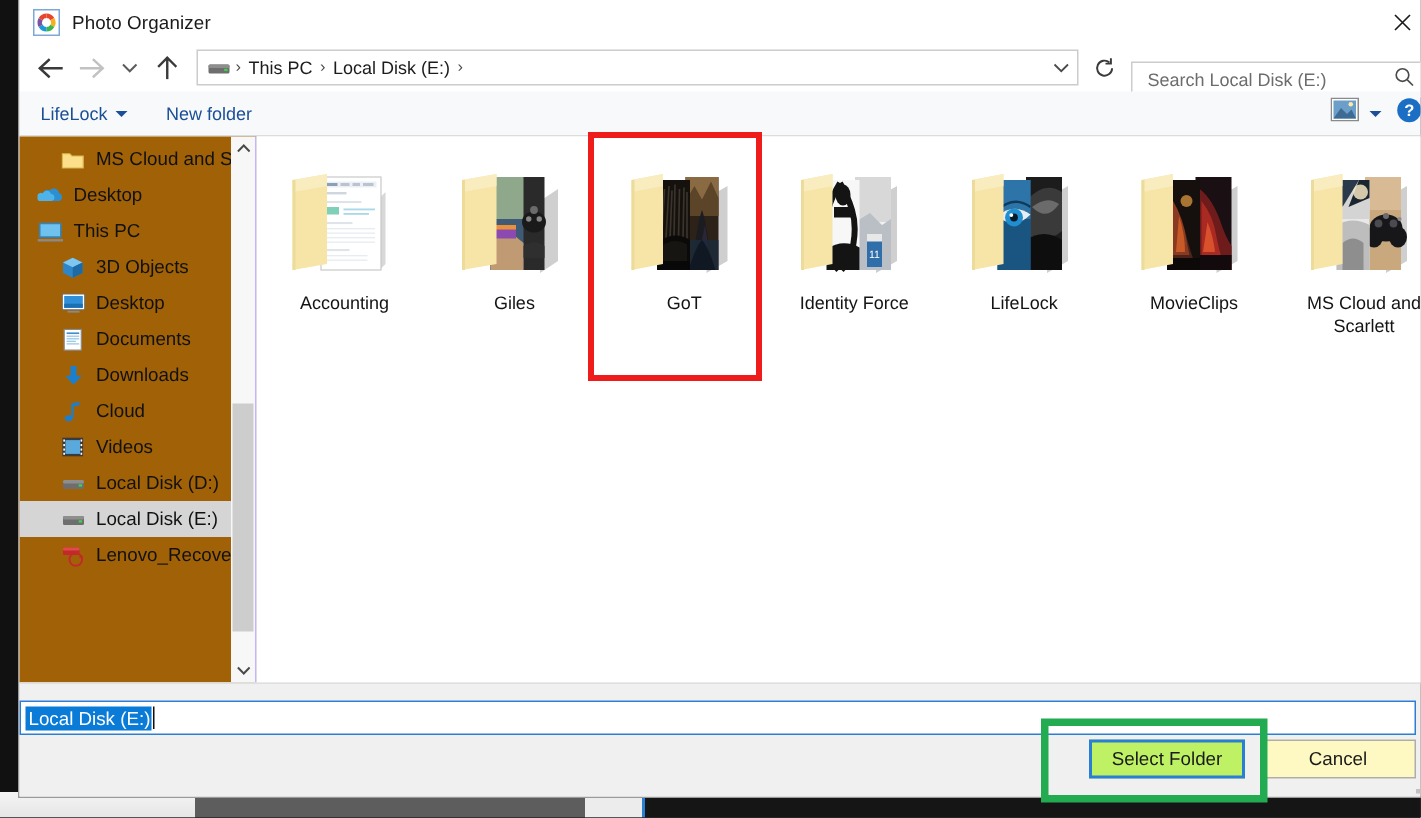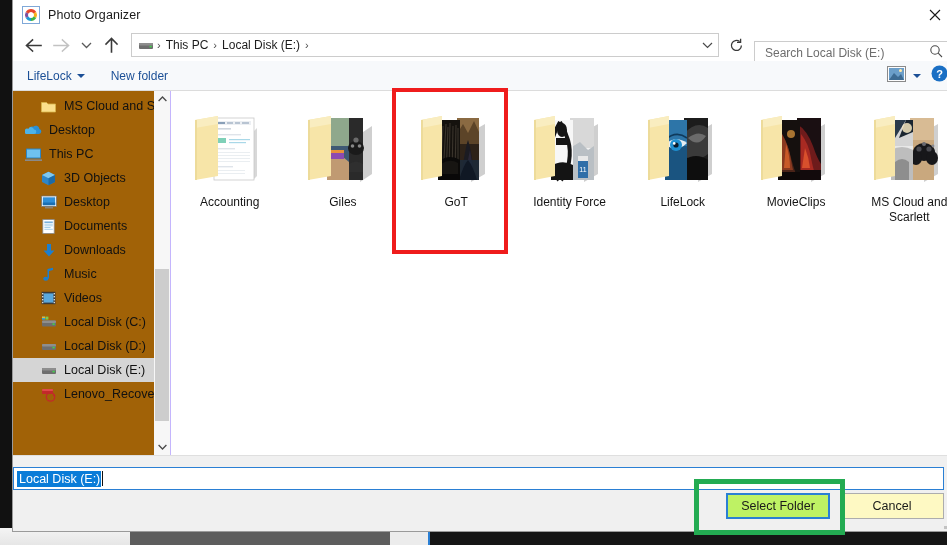--- a/index.html
+++ b/index.html
@@ -540,21 +540,21 @@
             <span>Downloads</span>
           </div>
 
           <div class="sb-item lvl2">
             <span class="sb-ic">
               <svg width="13" height="15" viewBox="0 0 13 15">
                 <path d="M5.5 11.5 V2 L11 0.8 V3 L7 4 V11.5 Z" fill="#1b7fd0"></path>
                 <ellipse cx="3.8" cy="11.8" rx="2.6" ry="2" fill="#1b7fd0"></ellipse>
               </svg>
             </span>
-            <span>Music</span>
+            <span>Cloud</span>
           </div>
 
 
           <div class="sb-item lvl2">
             <span class="sb-ic">
               <svg width="15" height="14" viewBox="0 0 15 14">
                 <rect x="0.6" y="0.8" width="13.8" height="12.4" fill="#3a3a3a"></rect>
                 <rect x="2.6" y="2.4" width="9.8" height="9.2" fill="#5aa9dd"></rect>
                 <g fill="#ffffff">
                   <rect x="1.2" y="2" width="1.1" height="1.4"></rect>
@@ -564,33 +564,20 @@
                   <rect x="12.7" y="2" width="1.1" height="1.4"></rect>
                     <rect x="12.7" y="5" width="1.1" height="1.4"></rect>
                   <rect x="12.7" y="8" width="1.1" height="1.4"></rect>
                     <rect x="12.7" y="10.8" width="1.1" height="1.4"></rect>
                 </g>
               </svg>
             </span>
             <span>Videos</span>
           </div>
 
-          <div class="sb-item lvl2">
-            <span class="sb-ic">
-              <svg width="16" height="13" viewBox="0 0 16 13">
-                <rect x="1" y="4.5" width="14" height="6" rx="1" fill="#6e6e6e"></rect>
-                <rect x="1" y="4.5" width="14" height="2.4" rx="1" fill="#8e8e8e"></rect>
-                <rect x="11.5" y="7.3" width="2.2" height="1.6" fill="#3fd34a"></rect>
-                <rect x="1" y="0.6" width="3" height="3" fill="#29a9e6"></rect>
-                <rect x="4.4" y="0.6" width="3" height="3" fill="#7ec850"></rect>
-                <rect x="1" y="0.6" width="3" height="1.4" fill="#f3b52c"></rect>
-              </svg>
-            </span>
-            <span>Local Disk (C:)</span>
-          </div>
 
           <div class="sb-item lvl2">
             <span class="sb-ic">
               <svg width="16" height="13" viewBox="0 0 16 13">
                 <rect x="1" y="4" width="14" height="6" rx="1" fill="#6e6e6e"></rect>
                 <rect x="1" y="4" width="14" height="2.4" rx="1" fill="#8e8e8e"></rect>
                 <rect x="11.5" y="6.8" width="2.2" height="1.6" fill="#3fd34a"></rect>
               </svg>
             </span>
             <span>Local Disk (D:)</span>

